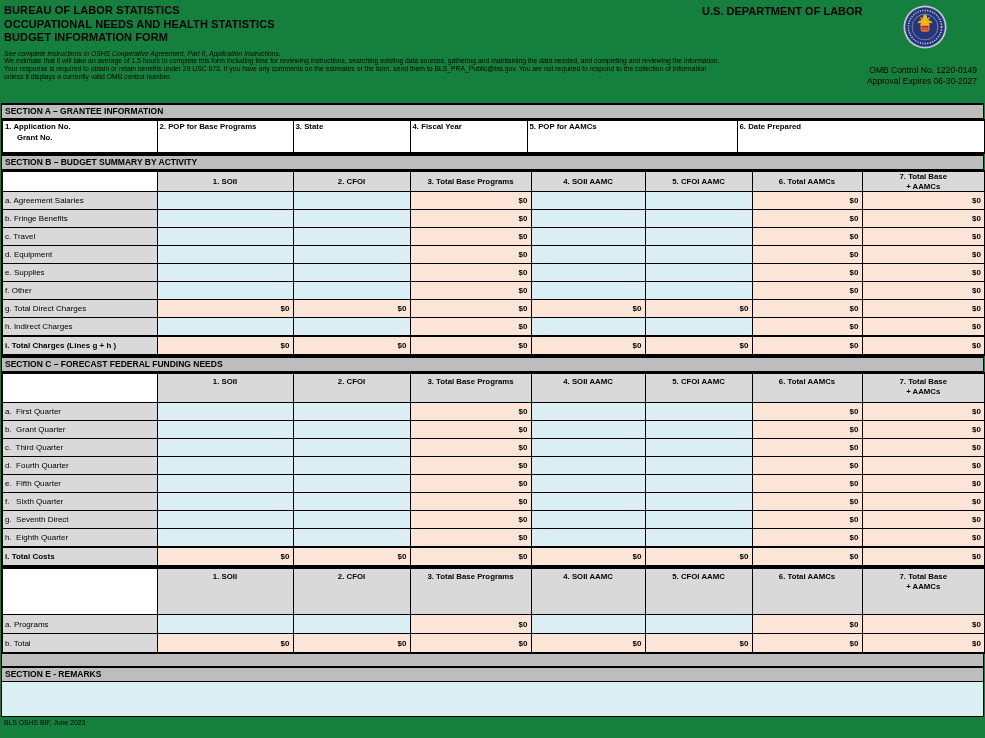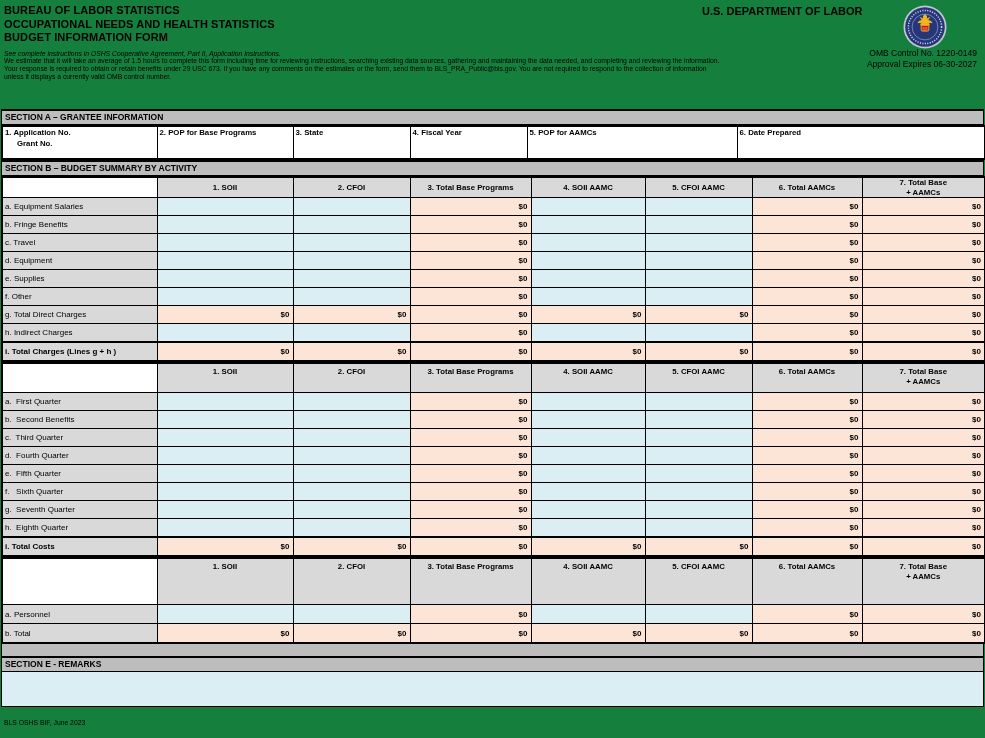--- a/index.html
+++ b/index.html
@@ -4,22 +4,22 @@
 <style>
   html,body{margin:0;padding:0;background:#ffffff;}
   .page{position:relative;width:985px;height:738px;background:#15803d;color:#000;
         font-family:Liberation Sans, sans-serif;overflow:hidden;}
   .titles{padding:4px 0 0 4px;}
   .title-line{font-weight:bold;font-size:11px;line-height:13.5px;letter-spacing:.1px;}
   .dept{position:absolute;top:5px;left:702px;font-weight:bold;font-size:11px;}
   .seal{position:absolute;top:5px;left:903px;}
   .instructions{margin:5px 0 0 4px;font-size:6.8px;line-height:7.9px;}
   .instr-it{font-style:italic;}
-  .omb{position:absolute;top:48px;right:8px;text-align:right;font-size:8.5px;line-height:11px;}
-  .formwrap{position:absolute;top:109px;left:1px;width:983px;}
+  .omb{position:absolute;top:65px;right:8px;text-align:right;font-size:8.5px;line-height:11px;}
+  .formwrap{position:absolute;top:103px;left:1px;width:983px;}
   .bar{background:#bdbdbd;border:1px solid #000;border-top-width:2px;font-weight:bold;
        font-size:8.5px;line-height:11px;padding:1px 0 1px 3px;}
   table{border-collapse:collapse;table-layout:fixed;width:983px;border:2px solid #000;}
   td{border:1px solid #000;font-size:8px;overflow:hidden;padding:0;}
   .atable td{background:#fff;vertical-align:top;height:31px;margin-top:24px;}
   .flabel{font-weight:bold;font-size:7.8px;line-height:9.5px;padding:1px 0 0 2px;white-space:pre;}
   .flabel-sub{margin-left:12px;}
   .corner{background:#fff;}
   .colhead{background:#d9d9d9;font-weight:bold;text-align:center;white-space:pre-line;
            font-size:7.8px;line-height:9.5px;}
@@ -133,21 +133,21 @@
             <td class="colhead">3. Total Base Programs</td>
             <td class="colhead">4. SOII AAMC</td>
             <td class="colhead">5. CFOI AAMC</td>
             <td class="colhead sep">6. Total AAMCs</td>
             <td class="colhead">7. Total Base
 + AAMCs</td>
           </tr>
         </thead>
       <tbody id="tbody-b">
           <tr>
-            <td class="rowlabel">a. Equipment Salaries</td>
+            <td class="rowlabel">a. Agreement Salaries</td>
             <td class="input"></td>
             <td class="input"></td>
             <td class="total">$0</td>
             <td class="input"></td>
             <td class="input"></td>
             <td class="total sep">$0</td>
             <td class="total">$0</td>
           </tr>
           <tr>
             <td class="rowlabel">b. Fringe Benefits</td>
@@ -225,20 +225,21 @@
             <td class="total">$0</td>
             <td class="total">$0</td>
             <td class="total">$0</td>
             <td class="total">$0</td>
             <td class="total sep">$0</td>
             <td class="total">$0</td>
           </tr>
         </tbody>
     </table>
 
+    <div class="bar">SECTION C – FORECAST FEDERAL FUNDING NEEDS</div>
     <table class="grid" id="table-c">
       <colgroup>
         <col style="width:155px">
           <col style="width:136px">
           <col style="width:117px">
           <col style="width:121px">
         <col style="width:114px">
           <col style="width:107px">
           <col style="width:110px">
           <col style="width:123px">
@@ -261,21 +262,21 @@
             <td class="rowlabel">a.  First Quarter</td>
             <td class="input"></td>
             <td class="input"></td>
             <td class="total">$0</td>
             <td class="input"></td>
             <td class="input"></td>
             <td class="total sep">$0</td>
             <td class="total">$0</td>
           </tr>
           <tr>
-            <td class="rowlabel">b.  Second Benefits</td>
+            <td class="rowlabel">b.  Grant Quarter</td>
             <td class="input"></td>
             <td class="input"></td>
             <td class="total">$0</td>
             <td class="input"></td>
             <td class="input"></td>
             <td class="total sep">$0</td>
             <td class="total">$0</td>
           </tr>
           <tr>
             <td class="rowlabel">c.  Third Quarter</td>
@@ -311,21 +312,21 @@
             <td class="rowlabel">f.   Sixth Quarter</td>
             <td class="input"></td>
             <td class="input"></td>
             <td class="total">$0</td>
             <td class="input"></td>
             <td class="input"></td>
             <td class="total sep">$0</td>
             <td class="total">$0</td>
           </tr>
           <tr>
-            <td class="rowlabel">g.  Seventh Quarter</td>
+            <td class="rowlabel">g.  Seventh Direct</td>
             <td class="input"></td>
             <td class="input"></td>
             <td class="total">$0</td>
             <td class="input"></td>
             <td class="input"></td>
             <td class="total sep">$0</td>
             <td class="total">$0</td>
           </tr>
           <tr>
             <td class="rowlabel">h.  Eighth Quarter</td>
@@ -369,21 +370,21 @@
             <td class="colhead">3. Total Base Programs</td>
             <td class="colhead">4. SOII AAMC</td>
             <td class="colhead">5. CFOI AAMC</td>
             <td class="colhead sep">6. Total AAMCs</td>
             <td class="colhead">7. Total Base
 + AAMCs</td>
           </tr>
         </thead>
       <tbody id="tbody-d">
           <tr>
-            <td class="rowlabel">a. Personnel</td>
+            <td class="rowlabel">a. Programs</td>
             <td class="input"></td>
             <td class="input"></td>
             <td class="total">$0</td>
             <td class="input"></td>
             <td class="input"></td>
             <td class="total sep">$0</td>
             <td class="total">$0</td>
           </tr>
           <tr>
             <td class="rowlabel">b. Total</td>

